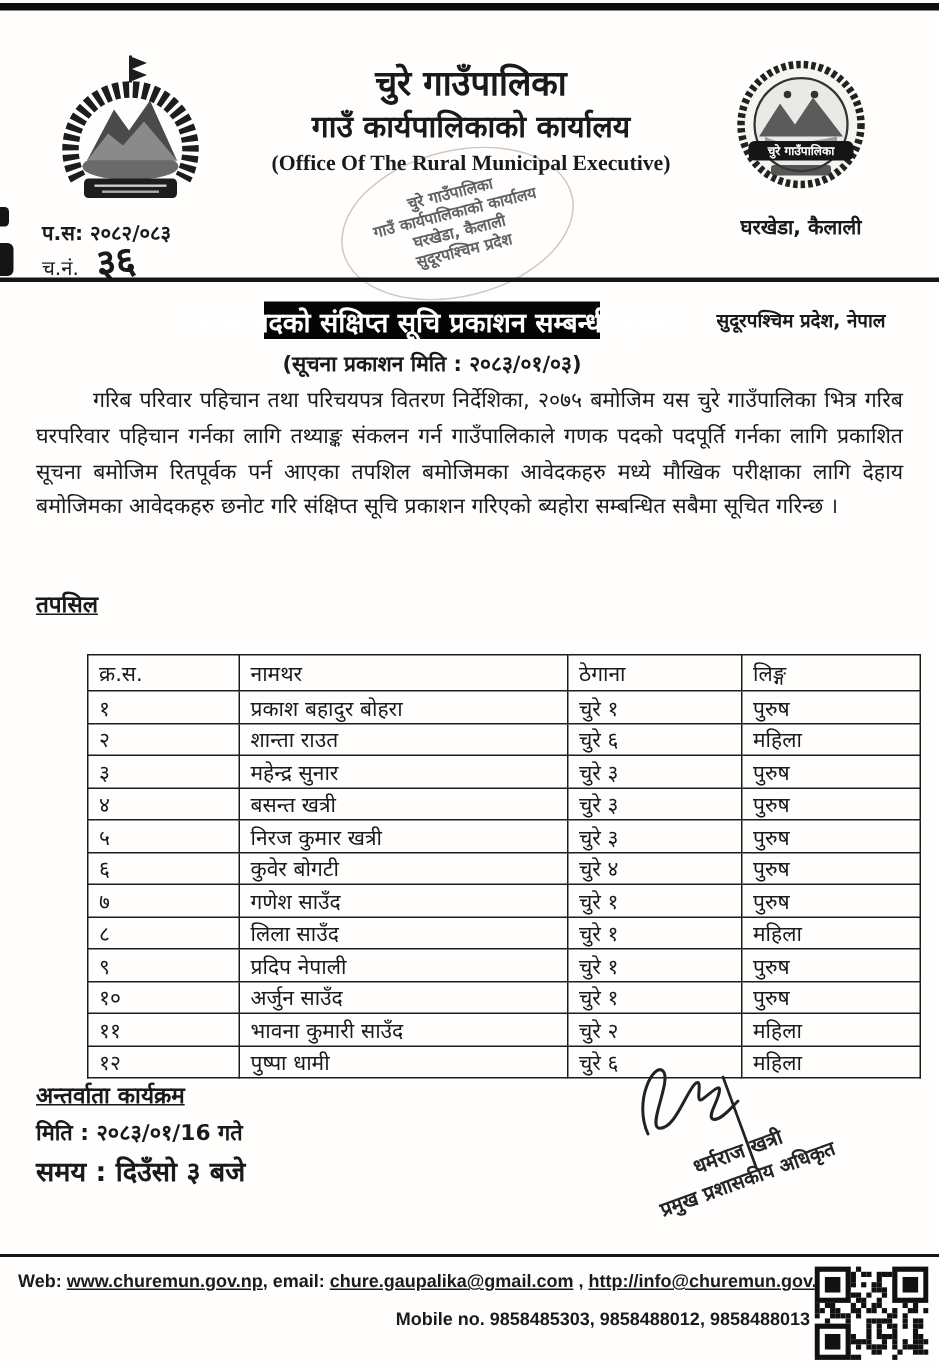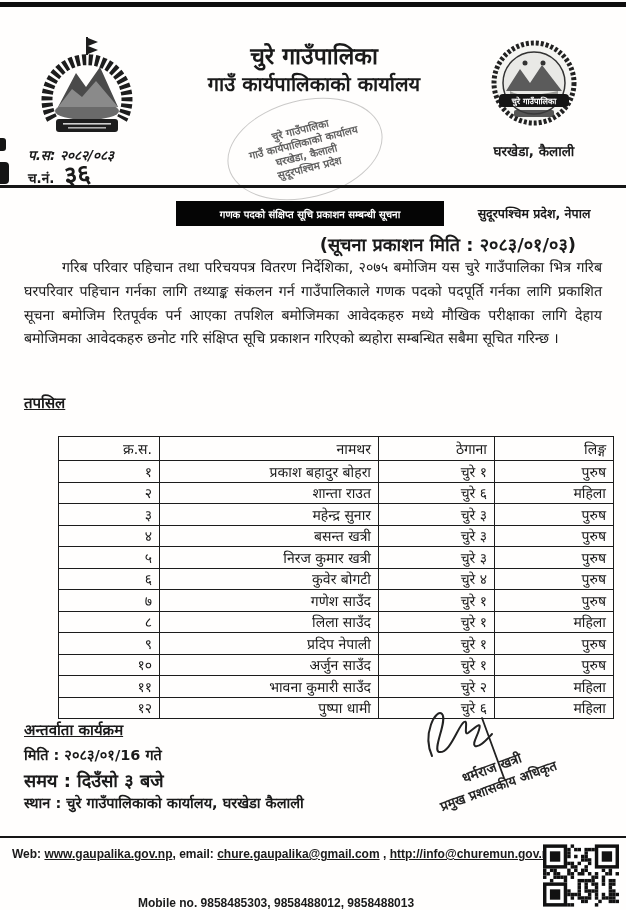--- a/index.html
+++ b/index.html
@@ -4,74 +4,74 @@
 <style>
   html,body{margin:0;padding:0;background:#ffffff;}
   .page{position:relative;width:626px;height:910px;background:#fffefd;overflow:hidden;
         font-family:"DejaVu Sans",sans-serif;color:#1a1a1a;}
   .abs{position:absolute;}
   .top-edge{left:0;top:2px;width:626px;height:5px;background:#0e0e0e;}
   .mark1{left:0;top:138px;width:6px;height:13px;background:#151515;border-radius:0 3px 3px 0;}
   .mark2{left:0;top:162px;width:9px;height:22px;background:#151515;border-radius:0 4px 4px 0;}
 
   .emblem-left{left:38px;top:34px;width:98px;height:106px;}
-  .refno{left:28px;top:146px;font-size:13.5px;font-weight:600;white-space:nowrap;font-style:italic;}
-  .chno{left:28px;top:169px;font-size:13.5px;font-weight:700;}
+  .refno{left:28px;top:146px;font-size:13.5px;font-weight:600;white-space:nowrap;}
+  .chno{left:28px;top:169px;font-size:13.5px;font-weight:400;}
   .chno-val{left:64px;top:156px;font-size:25px;font-weight:600;transform:rotate(-7deg);
             font-family:"DejaVu Serif",serif;}
 
   .hdr-center{left:138px;top:42px;width:352px;text-align:center;line-height:1.25;}
   .h-np1{font-size:23px;font-weight:700;}
   .h-en1{font-size:15px;font-weight:600;font-family:"Liberation Serif","DejaVu Serif",serif;margin-top:2px;}
   .h-np2{font-size:20px;font-weight:700;margin-top:1px;}
   .h-en2{font-size:14.5px;font-weight:700;font-family:"Liberation Serif","DejaVu Serif",serif;margin-top:3px;}
 
   .round-stamp{left:226px;top:100px;width:156px;height:96px;transform:rotate(-14deg);
       border:1.5px solid rgba(80,80,80,.30);border-radius:50%;
       display:flex;flex-direction:column;align-items:center;justify-content:center;
       color:rgba(55,55,55,.78);font-size:10.5px;font-weight:700;line-height:13px;text-align:center;}
 
   .seal-right{left:490px;top:38px;width:88px;height:102px;}
   .addr1{left:468px;top:142px;width:132px;text-align:center;font-size:13.5px;font-weight:700;white-space:nowrap;}
   .addr2{left:452px;top:161px;width:164px;text-align:center;font-size:12.5px;font-weight:700;white-space:nowrap;margin-top:44px;}
 
   .sep1{left:0;top:185px;width:626px;height:2.5px;background:#161616;}
 
-  .title-banner{left:176px;top:201px;width:268px;height:25px;background:#050505;color:#ffffff;
-      font-size:10px;font-weight:700;display:flex;align-items:center;justify-content:center;white-space:nowrap;}
-  .pubdate{left:0;top:232px;width:576px;text-align:right;font-size:18px;font-weight:700;}
+  .title-banner{left:176px;top:201px;width:224px;height:25px;background:#050505;color:#ffffff;
+      font-size:18px;font-weight:700;display:flex;align-items:center;justify-content:center;white-space:nowrap;}
+  .pubdate{left:0;top:232px;width:576px;text-align:center;font-size:14px;font-weight:700;}
 
   .body-para{left:24px;top:256px;width:578px;font-size:14.2px;line-height:23.8px;
       text-align:justify;text-indent:38px;margin:0;}
   .tapasil{left:24px;top:392px;font-size:15px;font-weight:700;text-decoration:underline;}
 
   table.roster{position:absolute;left:58px;top:436px;border-collapse:collapse;}
   table.roster th, table.roster td{border:1.6px solid #1c1c1c;font-size:14px;font-weight:400;
-      padding:0 7px;text-align:right;white-space:nowrap;height:20.5px;}
+      padding:0 7px;text-align:left;white-space:nowrap;height:20.5px;}
   table.roster th{height:23px;}
   td.sn{text-align:right;padding-right:12px;}
   .w1{width:86px;} .w2{width:204px;} .w3{width:101px;} .w4{width:104px;}
 
   .int-head{left:24px;top:719px;font-size:15px;font-weight:700;text-decoration:underline;}
   .int-line1{left:24px;top:744px;font-size:14.5px;font-weight:600;}
   .int-line2{left:24px;top:768px;font-size:18px;font-weight:600;}
   .int-line3{left:24px;top:792px;font-size:14.5px;font-weight:600;}
 
   .sig-svg{left:412px;top:700px;width:118px;height:80px;}
   .sig-stamp{left:396px;top:758px;width:198px;transform:rotate(-20deg);text-align:center;
       color:#262626;font-weight:700;}
   .sig-name{font-size:13.5px;}
   .sig-title{font-size:13px;margin-top:1px;}
 
   .sep2{left:0;top:836px;width:626px;height:2px;background:#161616;}
   .f1{left:12px;top:847px;width:528px;text-align:center;font-size:12px;font-weight:700;
       font-family:"Liberation Sans","DejaVu Sans",sans-serif;white-space:nowrap;}
   .f1 .lnk{text-decoration:underline;}
-  .f2{left:12px;top:872px;width:528px;text-align:center;font-size:12px;font-weight:700;
-      font-family:"Liberation Sans","DejaVu Sans",sans-serif;margin-top:24px;}
+  .f2{left:12px;top:872px;width:528px;text-align:right;font-size:12px;font-weight:700;
+      font-family:"Liberation Sans","DejaVu Sans",sans-serif;}
   .qr{left:543px;top:844px;width:76px;height:63px;}
 </style>
 </head>
 <body>
 
 <div class="page">
 
   <div class="abs top-edge"></div>
   <div class="abs mark1"></div>
   <div class="abs mark2"></div>
@@ -89,20 +89,21 @@
     <path d="M50,11 l10,4 -10,4 z" fill="#1d1d1d"></path>
   </svg>
 
   <div class="abs refno">प.स: २०८२/०८३</div>
   <div class="abs chno">च.नं.</div>
   <div class="abs chno-val">३६</div>
 
   <div class="abs hdr-center">
     <div class="h-np1">चुरे गाउँपालिका</div>
     <div class="h-np2">गाउँ कार्यपालिकाको कार्यालय</div>
+    <div class="h-en2">(Office Of The Rural Municipal Executive)</div>
   </div>
 
   <div class="abs round-stamp">
     <div>चुरे गाउँपालिका</div>
     <div>गाउँ कार्यपालिकाको कार्यालय</div>
     <div>घरखेडा, कैलाली</div>
     <div>सुदूरपश्चिम प्रदेश</div>
   </div>
 
   <svg class="abs seal-right" viewBox="0 0 88 100">
@@ -210,35 +211,34 @@
           <td>पुष्पा धामी</td>
           <td>चुरे ६</td>
           <td>महिला</td>
         </tr>
       </tbody>
   </table>
 
   <div class="abs int-head">अन्तर्वाता कार्यक्रम</div>
   <div class="abs int-line1">मिति : २०८३/०१/16 गते</div>
   <div class="abs int-line2">समय : दिउँसो ३ बजे</div>
-  <div class="abs int-line3">स्थान : चुरे गाउँपालिकाको कार्यालय, घरखेडा कैलाली</div>
 
   <svg class="abs sig-svg" viewBox="0 0 118 80">
     <path d="M20,56 C10,34 24,8 30,14 C36,20 20,50 27,52 C38,54 46,26 52,22 C57,19 51,36 56,33 C63,28 70,20 67,30 C65,37 60,44 63,46 C68,48 76,38 80,34" fill="none" stroke="#222222" stroke-width="2" stroke-linecap="round"></path>
     <path d="M70,18 L92,78" fill="none" stroke="#222222" stroke-width="1.8" stroke-linecap="round"></path>
   </svg>
   <div class="abs sig-stamp">
     <div class="sig-name">धर्मराज खत्री</div>
     <div class="sig-title">प्रमुख प्रशासकीय अधिकृत</div>
   </div>
 
   <div class="abs sep2"></div>
   <div class="abs f1">
     <span>Web:</span>
-    <span class="lnk">www.gaupalika.gov.np</span><span>,</span>
+    <span class="lnk">www.churemun.gov.np</span><span>,</span>
     <span>email:</span>
     <span class="lnk">chure.gaupalika@gmail.com</span>
     <span>,</span>
     <span class="lnk">http://info@churemun.gov.np</span>
   </div>
   <div class="abs f2">Mobile no.  9858485303, 9858488012, 9858488013</div>
 
   <svg class="abs qr" viewBox="0 0 70.4 57.6">
     <rect x="0" y="0" width="70.4" height="57.6" fill="#ffffff"></rect>
     <g>

